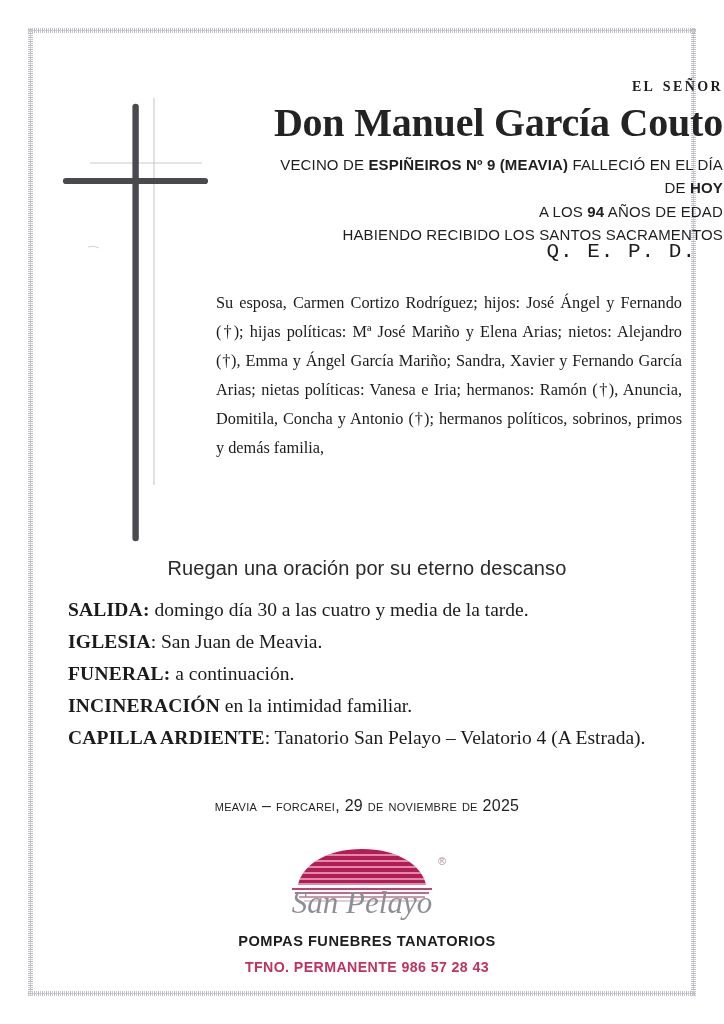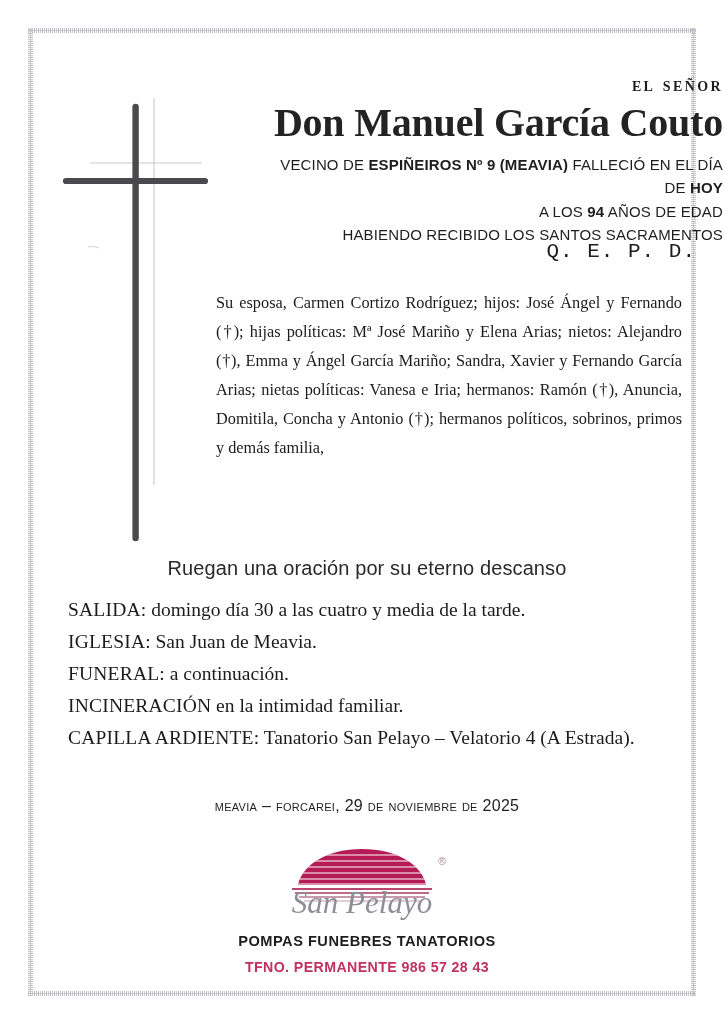--- a/index.html
+++ b/index.html
@@ -180,21 +180,21 @@
     width: 620px;
   }
   .service-line {
     font-family: "Liberation Serif", serif;
     font-size: 19.5px;
     color: #1b1b1b;
     line-height: 32px;
     white-space: nowrap;
   }
   .service-line .lbl {
-    font-weight: 400;
+    font-weight: 700;
     letter-spacing: 0.2px;
   }
 
   
   .place-date {
     position: absolute;
     left: 62px;
     top: 797px;
     width: 610px;
     text-align: center;

